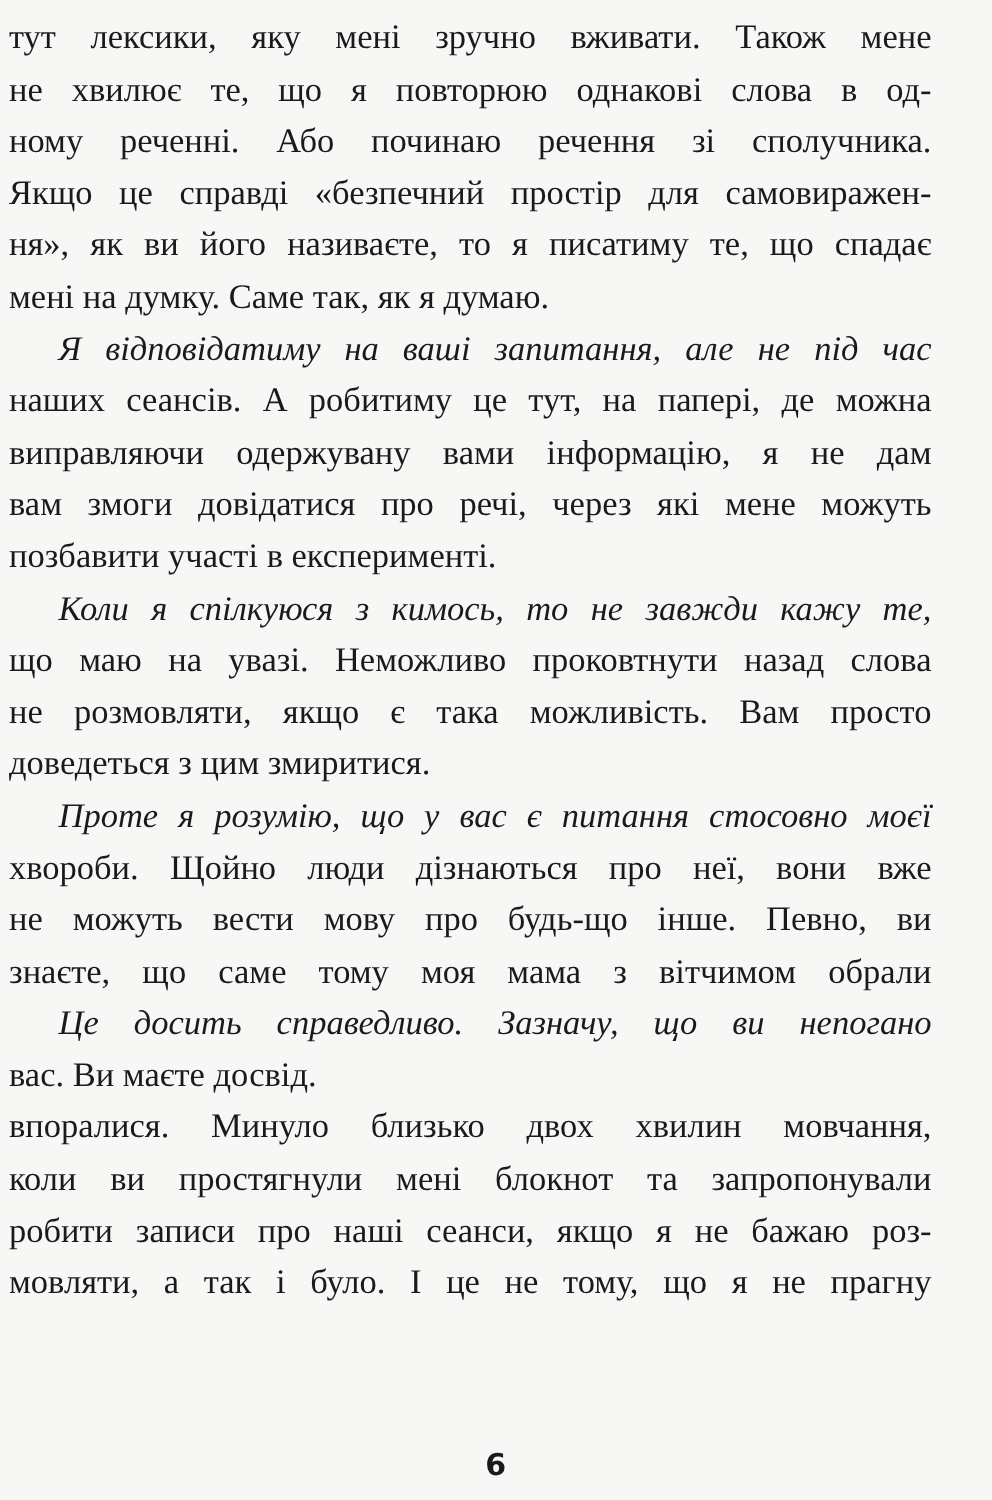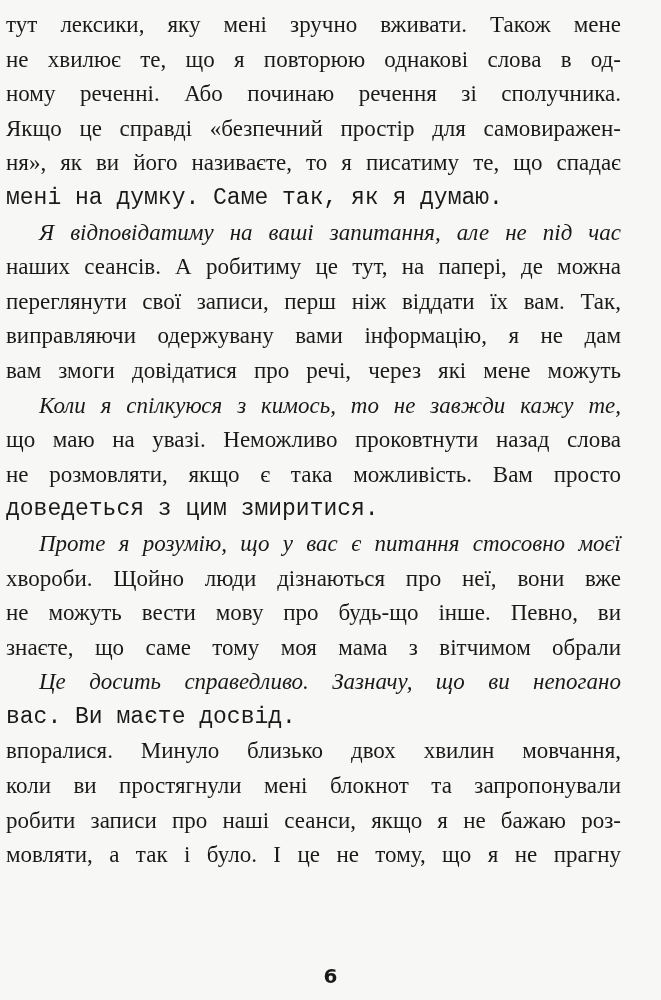--- a/index.html
+++ b/index.html
@@ -11,44 +11,44 @@
   }
   .page { position: relative; width: 661px; height: 876px; }
   .text {
     position: absolute; left: 6px; top: 8px; width: 615px;
     font-size: 23px; line-height: 34.6px;
   }
   .line {
     display: block; height: 34.6px; white-space: nowrap;
     text-align: justify; text-align-last: justify;
   }
-  .line.last { text-align-last: left; font-family: Liberation Mono, monospace; }
+  .line.last { text-align-last: left; }
   .line.indent { padding-left: 33px; font-style: italic; }
   .page-number {
     position: absolute; left: 0; width: 661px; top: 964px;
     text-align: center; font-family: "DejaVu Sans", sans-serif;
     font-weight: bold; font-size: 20px;
   }
 </style>
 </head>
 <body>
 
 <div class="page">
   <div class="text" id="text-block">
       <span class="line">тут лексики, яку мені зручно вживати. Також мене</span>
       <span class="line">не хвилює те, що я повторюю однакові слова в од-</span>
       <span class="line">ному реченні. Або починаю речення зі сполучника.</span>
       <span class="line">Якщо це справді «безпечний простір для самовиражен-</span>
       <span class="line">ня», як ви його називаєте, то я писатиму те, що спадає</span>
       <span class="line last">мені на думку. Саме так, як я думаю.</span>
       <span class="line indent">Я відповідатиму на ваші запитання, але не під час</span>
       <span class="line">наших сеансів. А робитиму це тут, на папері, де можна</span>
-      <span class="line">переглянути свої записи, перш ніж віддати їх вам. Так,</span>
       <span class="line">виправляючи одержувану вами інформацію, я не дам</span>
       <span class="line">вам змоги довідатися про речі, через які мене можуть</span>
+      <span class="line last">позбавити участі в експерименті.</span>
       <span class="line indent">Коли я спілкуюся з кимось, то не завжди кажу те,</span>
       <span class="line">що маю на увазі. Неможливо проковтнути назад слова</span>
       <span class="line">не розмовляти, якщо є така можливість. Вам просто</span>
       <span class="line last">доведеться з цим змиритися.</span>
       <span class="line indent">Проте я розумію, що у вас є питання стосовно моєї</span>
       <span class="line">хвороби. Щойно люди дізнаються про неї, вони вже</span>
       <span class="line">не можуть вести мову про будь-що інше. Певно, ви</span>
       <span class="line">знаєте, що саме тому моя мама з вітчимом обрали</span>
       <span class="line indent">Це досить справедливо. Зазначу, що ви непогано</span>
       <span class="line last">вас. Ви маєте досвід.</span>

